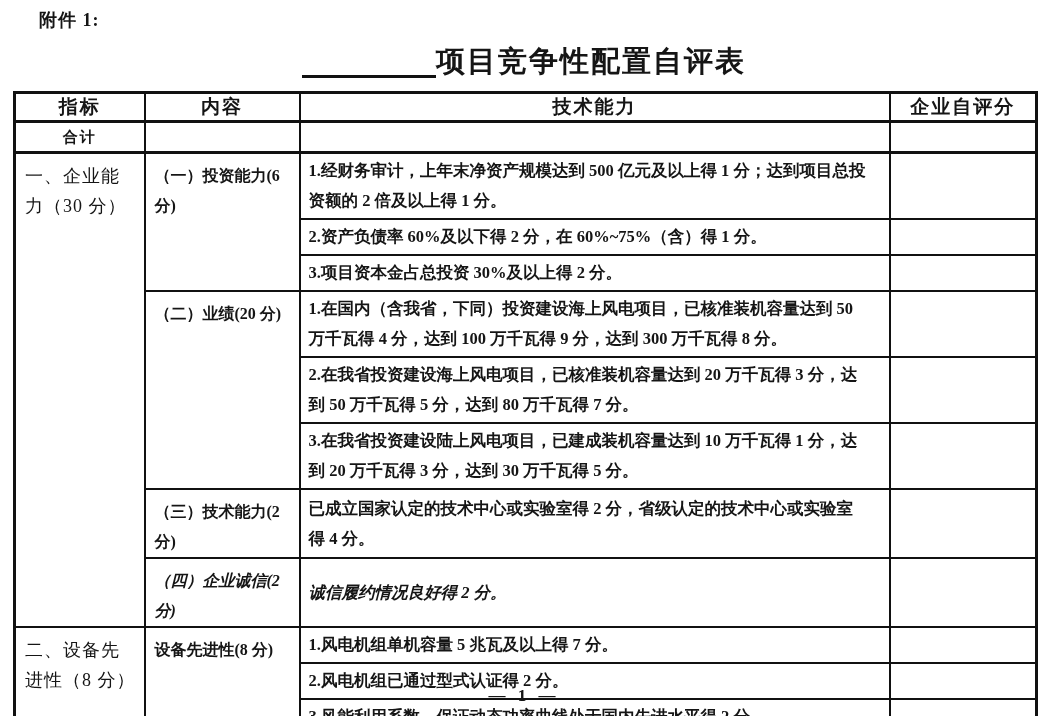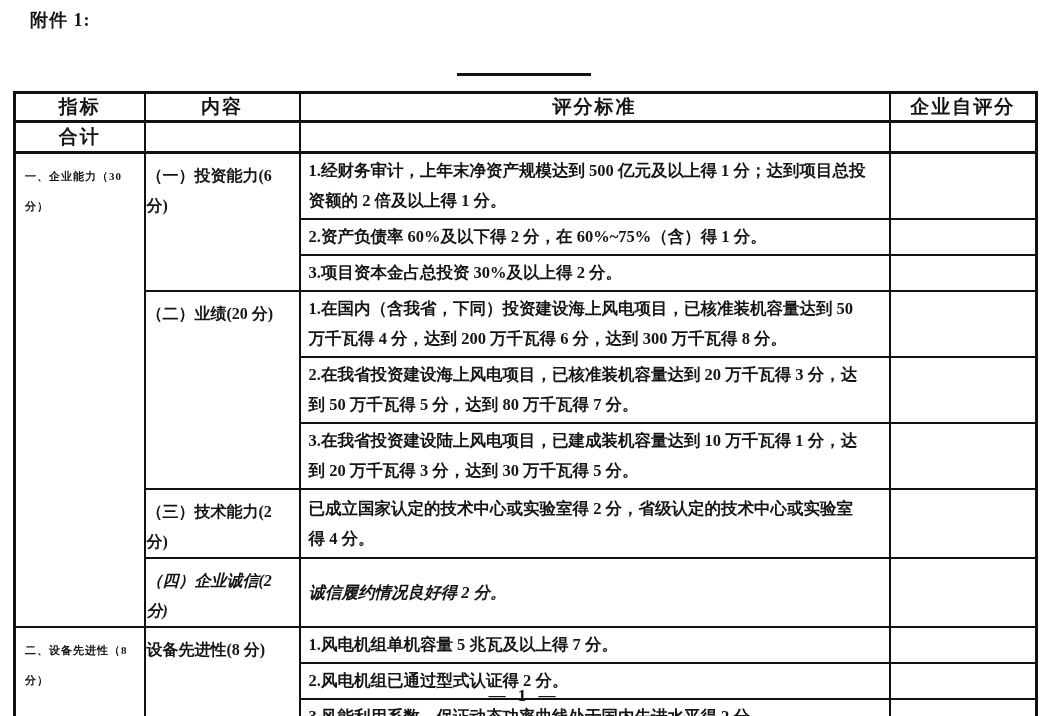--- a/index.html
+++ b/index.html
@@ -6,21 +6,21 @@
   html, body {
     width: 1048px; height: 716px;
     background: #ffffff;
     font-family: "Liberation Serif", "DejaVu Serif", serif;
     color: #151515;
     overflow: hidden;
     position: relative;
   }
   .attachment {
     position: absolute;
-    left: 30px; top: 8px;
+    left: 39px; top: 8px;
     font-size: 18px;
     font-weight: 700;
     letter-spacing: 1px;
   }
   .title-row {
     position: absolute;
     left: 0; top: 42px;
     width: 100%;
     display: flex;
     justify-content: center;
@@ -55,40 +55,40 @@
     font-size: 19px;
     font-weight: 700;
     text-align: center;
     vertical-align: middle;
     letter-spacing: 2px;
   }
   tr.r-head { height: 28px; }
   tr.r-head th { border-bottom-width: 3px; margin-left: 47px; }
   tr.r-total { height: 31px; }
   td.total-cell {
-    font-size: 19px;
+    font-size: 15px;
     font-weight: 700;
     text-align: center;
     vertical-align: middle;
     letter-spacing: 2px;
   }
   tr.r-total td { border-bottom-width: 3px; }
   td.ind-cell {
-    font-size: 11px;
-    font-weight: 700;
+    font-size: 18px;
+    font-weight: 400;
     vertical-align: top;
     padding: 7px 6px 0 9px;
     line-height: 30px;
     letter-spacing: 1px;
   }
   td.content-cell {
     font-size: 16px;
     font-weight: 600;
     vertical-align: top;
-    padding: 7px 4px 0 1px;
+    padding: 7px 4px 0 9px;
     line-height: 30px;
     margin-top: 37px;
   }
   td.crit-cell {
     font-size: 16.5px;
     font-weight: 600;
     vertical-align: middle;
     padding: 2px 20px 2px 8px;
     line-height: 30px;
   }
@@ -110,34 +110,35 @@
     letter-spacing: 4px;
   }
 </style>
 </head>
 <body>
 
 <div class="attachment">附件 1:</div>
 
 <div class="title-row">
   <span class="title-underline"></span>
+  <span class="doc-title">项目竞争性配置自评表</span>
 </div>
 
 <table class="assessment">
   <colgroup>
     <col style="width:130px">
     <col style="width:155px">
     <col style="width:590px">
     <col style="width:147px">
   </colgroup>
   <tbody>
     <tr class="r-head">
       <th class="col-head">指标</th>
       <th class="col-head">内容</th>
-      <th class="col-head">评分标准</th>
+      <th class="col-head">技术能力</th>
       <th class="col-head">企业自评分</th>
     </tr>
     <tr class="r-total">
       <td class="total-cell">合计</td>
       <td class="empty-cell"></td>
       <td class="empty-cell"></td>
       <td class="score-cell"></td>
     </tr>
 
     <tr class="h62">
@@ -150,21 +151,21 @@
       <td class="crit-cell">2.资产负债率 60%及以下得 2 分，在 60%~75%（含）得 1 分。</td>
       <td class="score-cell"></td>
     </tr>
     <tr class="h31">
       <td class="crit-cell">3.项目资本金占总投资 30%及以上得 2 分。</td>
       <td class="score-cell"></td>
     </tr>
 
     <tr class="h63">
       <td class="content-cell" rowspan="3">（二）业绩(20 分)</td>
-      <td class="crit-cell">1.在国内（含我省，下同）投资建设海上风电项目，已核准装机容量达到 50 万千瓦得 4 分，达到 200 万千瓦得 6 分，达到 300 万千瓦得 8 分。</td>
+      <td class="crit-cell">1.在国内（含我省，下同）投资建设海上风电项目，已核准装机容量达到 50 万千瓦得 4 分，达到 100 万千瓦得 9 分，达到 300 万千瓦得 8 分。</td>
       <td class="score-cell"></td>
     </tr>
     <tr class="h63">
       <td class="crit-cell">2.在我省投资建设海上风电项目，已核准装机容量达到 20 万千瓦得 3 分，达到 50 万千瓦得 5 分，达到 80 万千瓦得 7 分。</td>
       <td class="score-cell"></td>
     </tr>
     <tr class="h58">
       <td class="crit-cell">3.在我省投资建设陆上风电项目，已建成装机容量达到 10 万千瓦得 1 分，达到 20 万千瓦得 3 分，达到 30 万千瓦得 5 分。</td>
       <td class="score-cell"></td>
     </tr>

